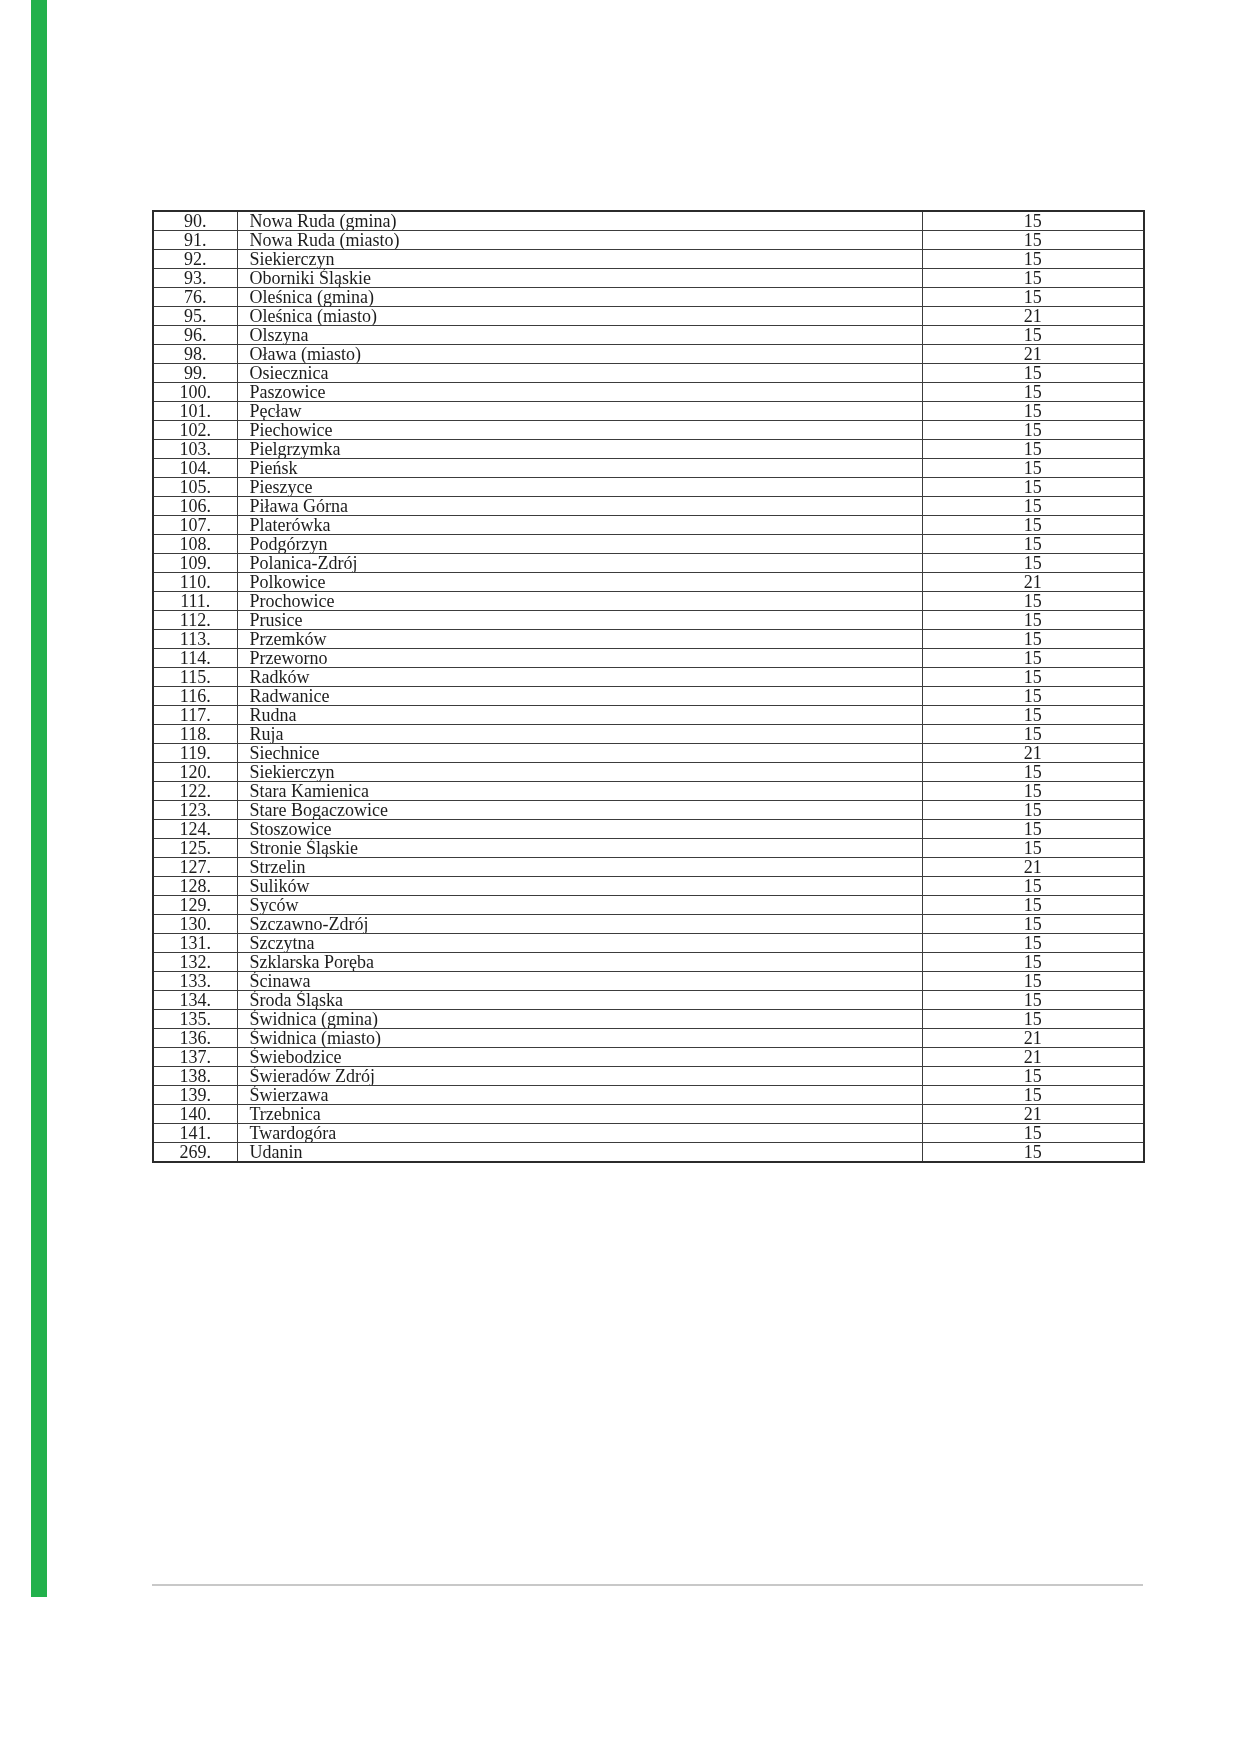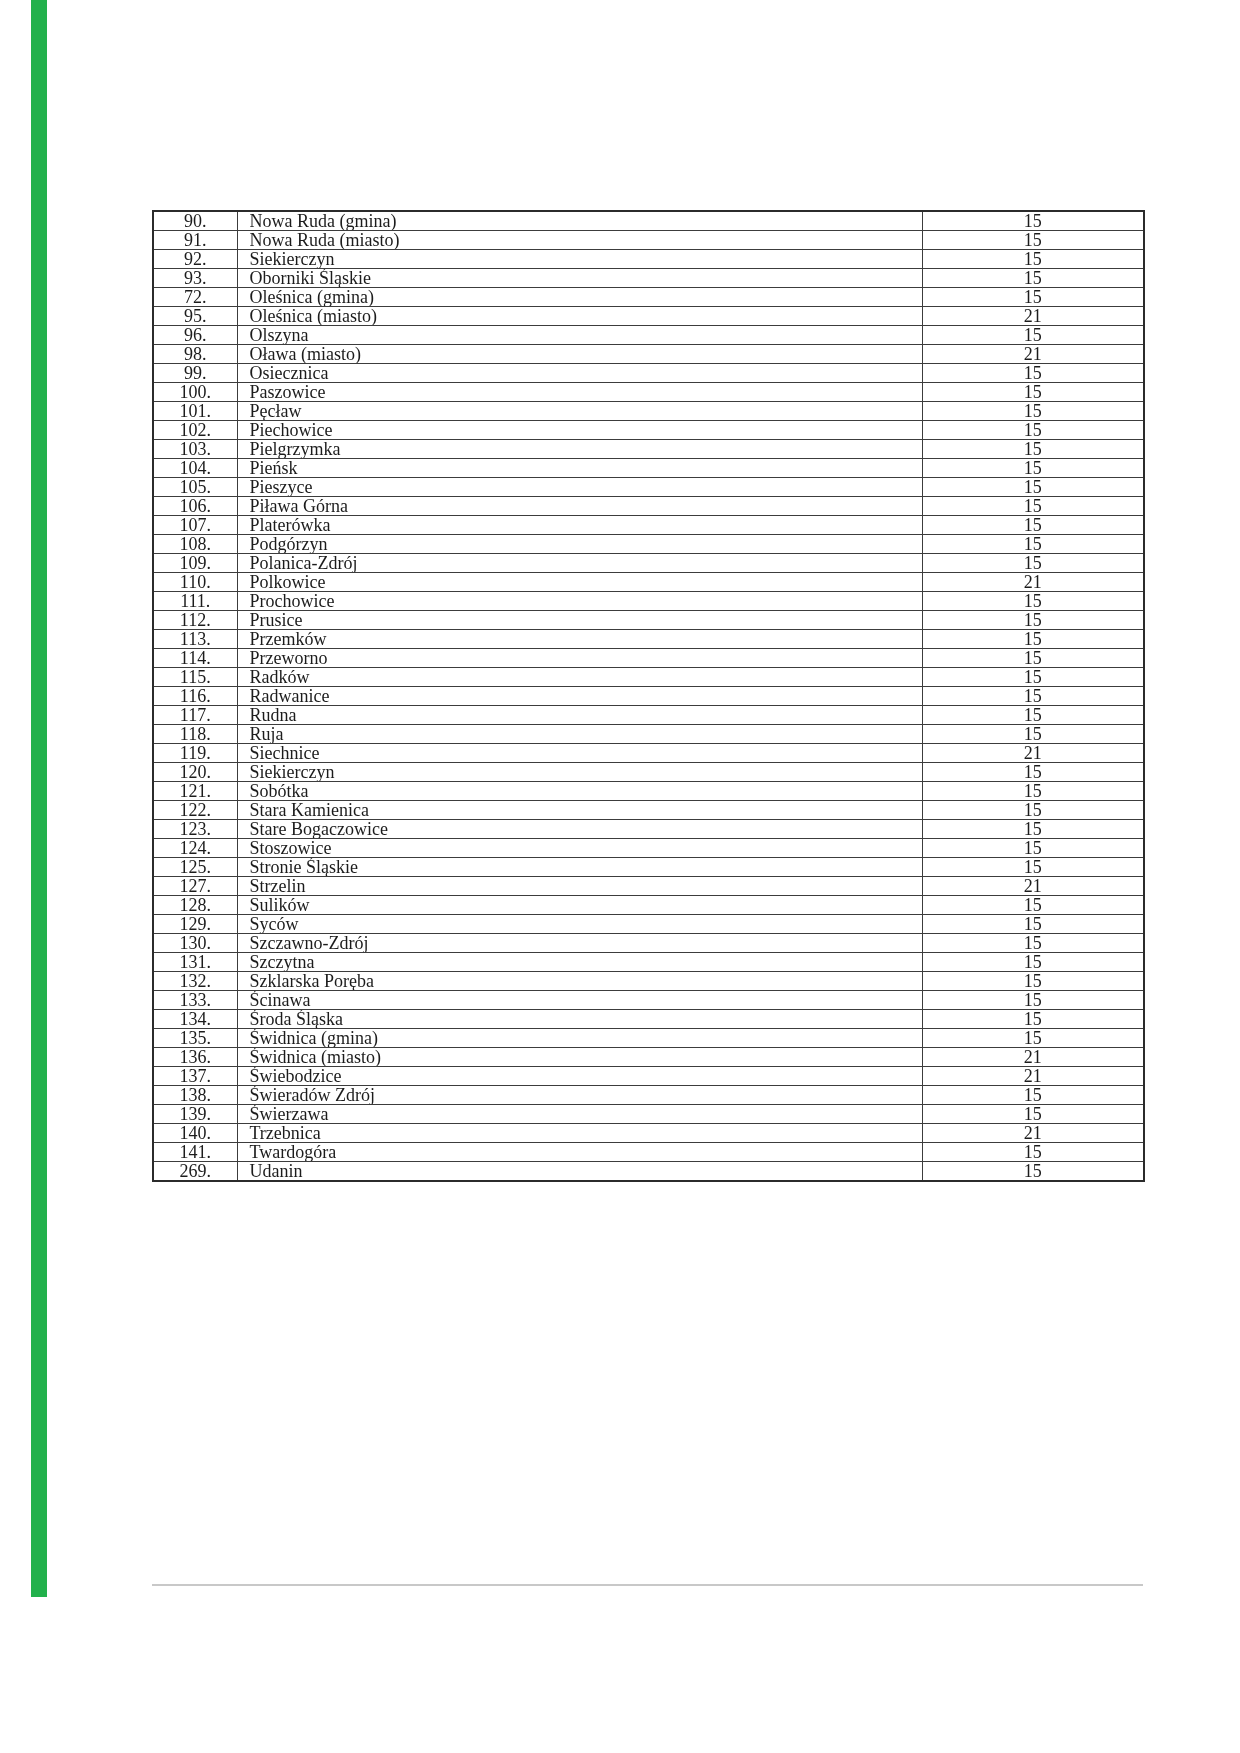--- a/index.html
+++ b/index.html
@@ -83,21 +83,21 @@
         <td class="cell-no">92.</td>
         <td class="cell-name">Siekierczyn</td>
         <td class="cell-value">15</td>
       </tr>
       <tr>
         <td class="cell-no">93.</td>
         <td class="cell-name">Oborniki Śląskie</td>
         <td class="cell-value">15</td>
       </tr>
       <tr>
-        <td class="cell-no">72.</td>
+        <td class="cell-no">76.</td>
         <td class="cell-name">Oleśnica (gmina)</td>
         <td class="cell-value">15</td>
       </tr>
       <tr>
         <td class="cell-no">95.</td>
         <td class="cell-name">Oleśnica (miasto)</td>
         <td class="cell-value">21</td>
       </tr>
       <tr>
         <td class="cell-no">96.</td>
@@ -210,25 +210,20 @@
         <td class="cell-value">15</td>
       </tr>
       <tr>
         <td class="cell-no">119.</td>
         <td class="cell-name">Siechnice</td>
         <td class="cell-value">21</td>
       </tr>
       <tr>
         <td class="cell-no">120.</td>
         <td class="cell-name">Siekierczyn</td>
-        <td class="cell-value">15</td>
-      </tr>
-      <tr>
-        <td class="cell-no">121.</td>
-        <td class="cell-name">Sobótka</td>
         <td class="cell-value">15</td>
       </tr>
       <tr>
         <td class="cell-no">122.</td>
         <td class="cell-name">Stara Kamienica</td>
         <td class="cell-value">15</td>
       </tr>
       <tr>
         <td class="cell-no">123.</td>
         <td class="cell-name">Stare Bogaczowice</td>

